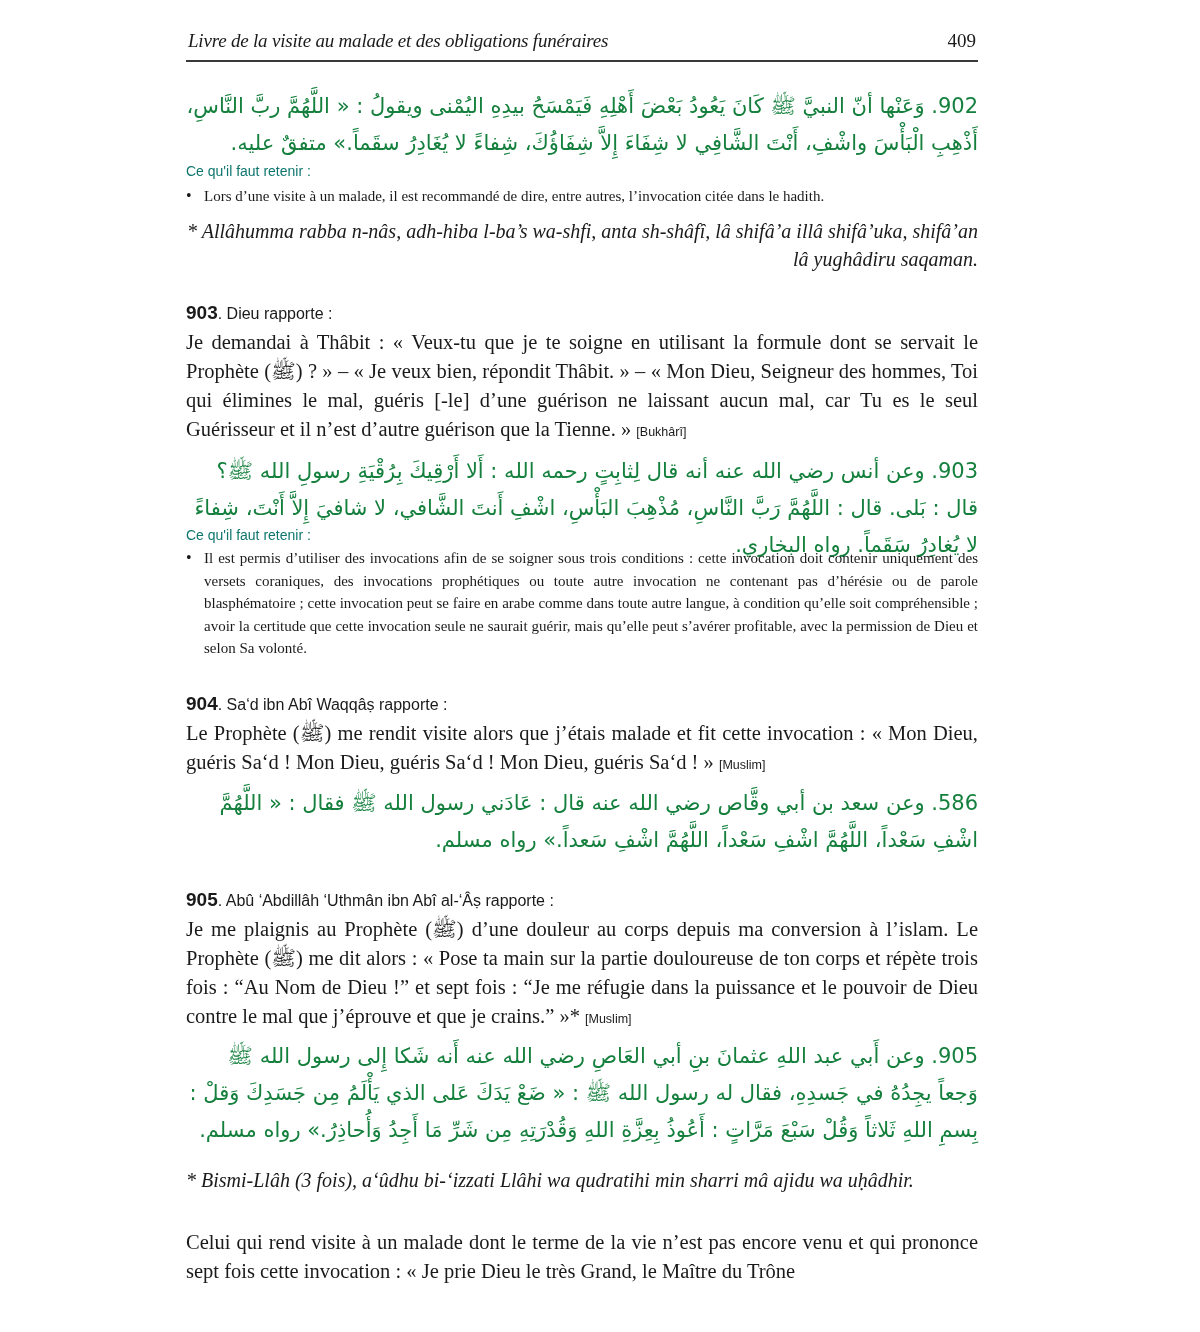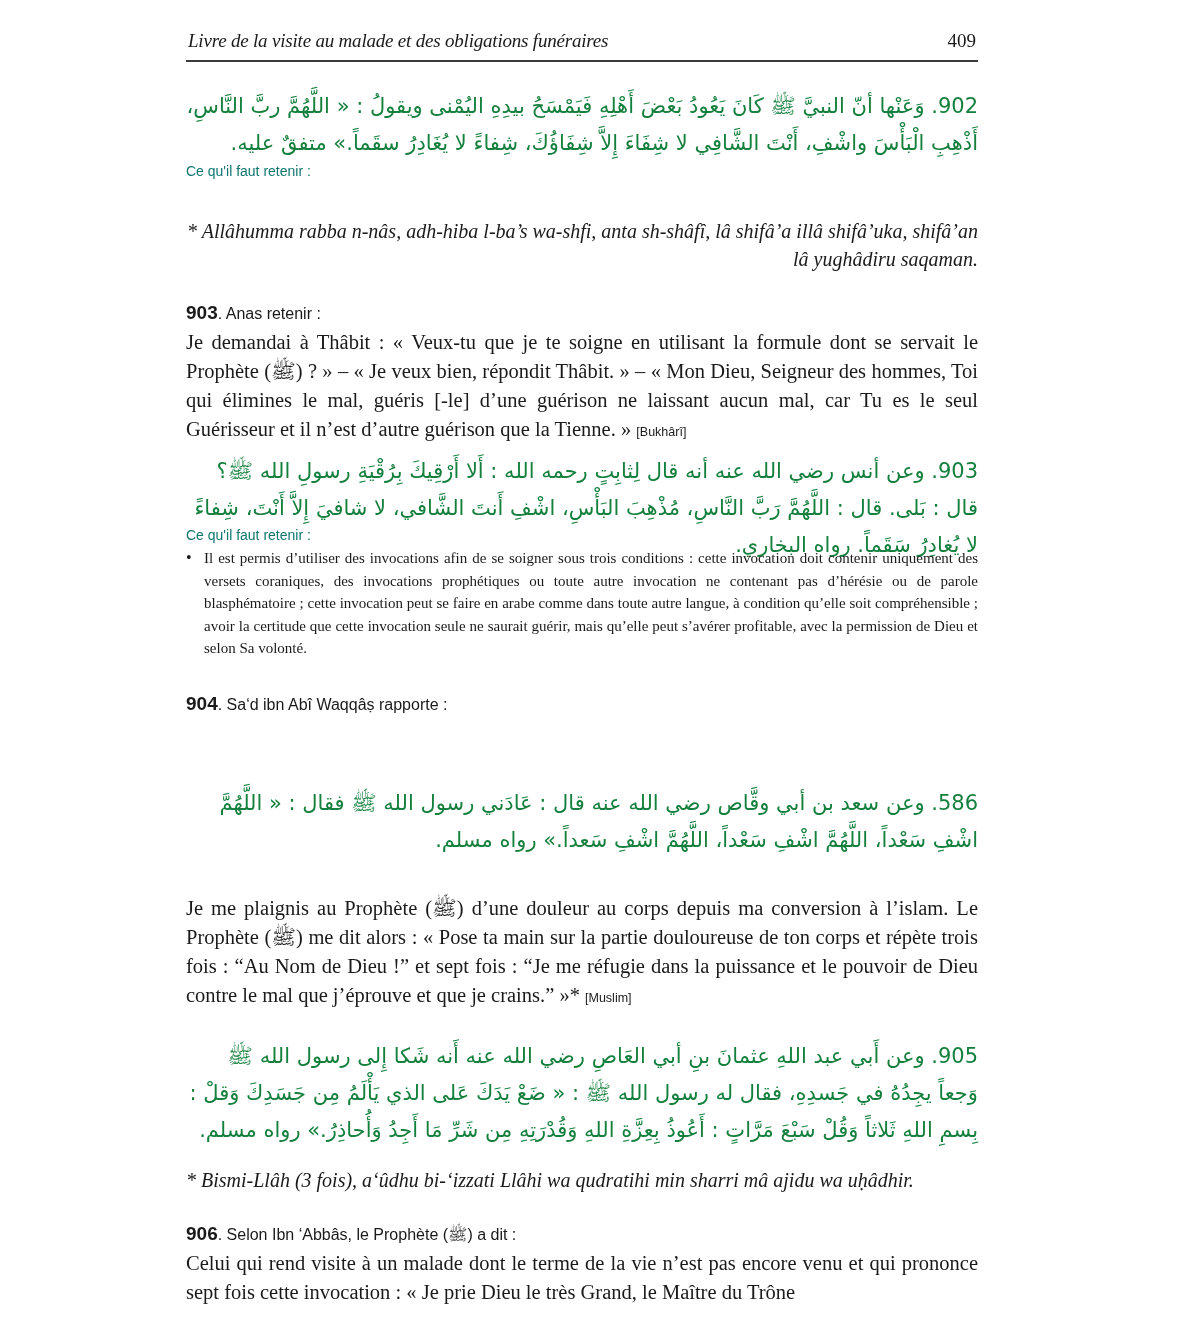--- a/index.html
+++ b/index.html
@@ -40,66 +40,71 @@
   <div class="running-head">
     <span class="running-title">Livre de la visite au malade et des obligations funéraires</span>
     <span class="page-number">409</span>
   </div>
 
   <div class="block" style="top:88px;">
     <div class="arabic">902. وَعَنْها أنّ النبيَّ ﷺ كَانَ يَعُودُ بَعْضَ أَهْلِهِ فَيَمْسَحُ بيدِهِ اليُمْنى ويقولُ : « اللَّهُمَّ ربَّ النَّاسِ، أَذْهِبِ الْبَأْسَ واشْفِ، أَنْتَ الشَّافِي لا شِفَاءَ إِلاَّ شِفَاؤُكَ، شِفاءً لا يُغَادِرُ سقَماً.» متفقٌ عليه.</div>
   </div>
   <div class="block" style="top:163px;">
     <div class="retain-label">Ce qu'il faut retenir :</div>
+    <div class="bullet" style="margin-top:5px;">Lors d’une visite à un malade, il est recommandé de dire, entre autres, l’invocation citée dans le hadith.</div>
   </div>
   <div class="block" style="top:217px;text-align:right;">
     <div class="translit">* Allâhumma rabba n-nâs, adh-hiba l-ba’s wa-shfi, anta sh-shâfî, lâ shifâ’a illâ shifâ’uka, shifâ’an lâ yughâdiru saqaman.</div>
   </div>
 
   <div class="block" style="top:303px;">
     <div class="hadith-head">
-      <span class="hnum">903</span><span>. Anas retenir :</span>
+      <span class="hnum">903</span><span>. Dieu rapporte :</span>
     </div>
     <div class="body-text" style="margin-top:4px;">
       <span>Je demandai à Thâbit : « Veux-tu que je te soigne en utilisant la formule dont se servait le Prophète (ﷺ) ? » – « Je veux bien, répondit Thâbit. » – « Mon Dieu, Seigneur des hommes, Toi qui élimines le mal, guéris [-le] d’une guérison ne laissant aucun mal, car Tu es le seul Guérisseur et il n’est d’autre guérison que la Tienne. »</span>
       <span class="source">[Bukhârî]</span>
     </div>
   </div>
   <div class="block" style="top:453px;">
     <div class="arabic">903. وعن أنس رضي الله عنه أنه قال لِثابِتٍ رحمه الله : أَلا أَرْقِيكَ بِرُقْيَةِ رسولِ الله ﷺ؟ قال : بَلى. قال : اللَّهُمَّ رَبَّ النَّاسِ، مُذْهِبَ البَأْسِ، اشْفِ أَنتَ الشَّافي، لا شافيَ إِلاَّ أَنْتَ، شِفاءً لا يُغادِرُ سَقَماً. رواه البخاري.</div>
   </div>
   <div class="block" style="top:527px;">
     <div class="retain-label">Ce qu'il faut retenir :</div>
     <div class="bullet" style="margin-top:3px;">Il est permis d’utiliser des invocations afin de se soigner sous trois conditions : cette invocation doit contenir uniquement des versets coraniques, des invocations prophétiques ou toute autre invocation ne contenant pas d’hérésie ou de parole blasphématoire ; cette invocation peut se faire en arabe comme dans toute autre langue, à condition qu’elle soit compréhensible ; avoir la certitude que cette invocation seule ne saurait guérir, mais qu’elle peut s’avérer profitable, avec la permission de Dieu et selon Sa volonté.</div>
   </div>
 
   <div class="block" style="top:694px;">
     <div class="hadith-head">
       <span class="hnum">904</span><span>. Sa‘d ibn Abî Waqqâṣ rapporte :</span>
     </div>
+    <div class="body-text" style="margin-top:4px;">
+      <span>Le Prophète (ﷺ) me rendit visite alors que j’étais malade et fit cette invocation : « Mon Dieu, guéris Sa‘d ! Mon Dieu, guéris Sa‘d ! Mon Dieu, guéris Sa‘d ! »</span>
+      <span class="source">[Muslim]</span>
+    </div>
   </div>
   <div class="block" style="top:785px;">
     <div class="arabic">586. وعن سعد بن أبي وقَّاص رضي الله عنه قال : عَادَني رسول الله ﷺ فقال : « اللَّهُمَّ اشْفِ سَعْداً، اللَّهُمَّ اشْفِ سَعْداً، اللَّهُمَّ اشْفِ سَعداً.» رواه مسلم.</div>
   </div>
 
   <div class="block" style="top:890px;">
+    <div class="hadith-head">
+      <span class="hnum">905</span><span>. Abû ‘Abdillâh ‘Uthmân ibn Abî al-‘Âṣ rapporte :</span>
+    </div>
     <div class="body-text" style="margin-top:4px;">
       <span>Je me plaignis au Prophète (ﷺ) d’une douleur au corps depuis ma conversion à l’islam. Le Prophète (ﷺ) me dit alors : « Pose ta main sur la partie douloureuse de ton corps et répète trois fois : “Au Nom de Dieu !” et sept fois : “Je me réfugie dans la puissance et le pouvoir de Dieu contre le mal que j’éprouve et que je crains.” »*</span>
       <span class="source">[Muslim]</span>
     </div>
   </div>
   <div class="block" style="top:1038px;">
     <div class="arabic">905. وعن أَبي عبد اللهِ عثمانَ بنِ أبي العَاصِ رضي الله عنه أَنه شَكا إِلى رسول الله ﷺ وَجعاً يجِدُهُ في جَسدِهِ، فقال له رسول الله ﷺ : « ضَعْ يَدَكَ عَلى الذي يَأْلَمُ مِن جَسَدِكَ وَقلْ : بِسمِ اللهِ ثَلاثاً وَقُلْ سَبْعَ مَرَّاتٍ : أَعُوذُ بِعِزَّةِ اللهِ وَقُدْرَتِهِ مِن شَرِّ مَا أَجِدُ وَأُحاذِرُ.» رواه مسلم.</div>
   </div>
   <div class="block" style="top:1166px;">
     <div class="translit">* Bismi-Llâh (3 fois), a‘ûdhu bi-‘izzati Llâhi wa qudratihi min sharri mâ ajidu wa uḥâdhir.</div>
   </div>
 
   <div class="block" style="top:1224px;">
-    <div class="hadith-head">
-      <span class="hnum">906</span><span>. Selon Ibn ‘Abbâs, le Prophète (ﷺ) a dit :</span>
-    </div>
     <div class="body-text" style="margin-top:4px;">
       <span>Celui qui rend visite à un malade dont le terme de la vie n’est pas encore venu et qui prononce sept fois cette invocation : « Je prie Dieu le très Grand, le Maître du Trône</span>
     </div>
   </div>
 
 </div>
 
 </body></html>

